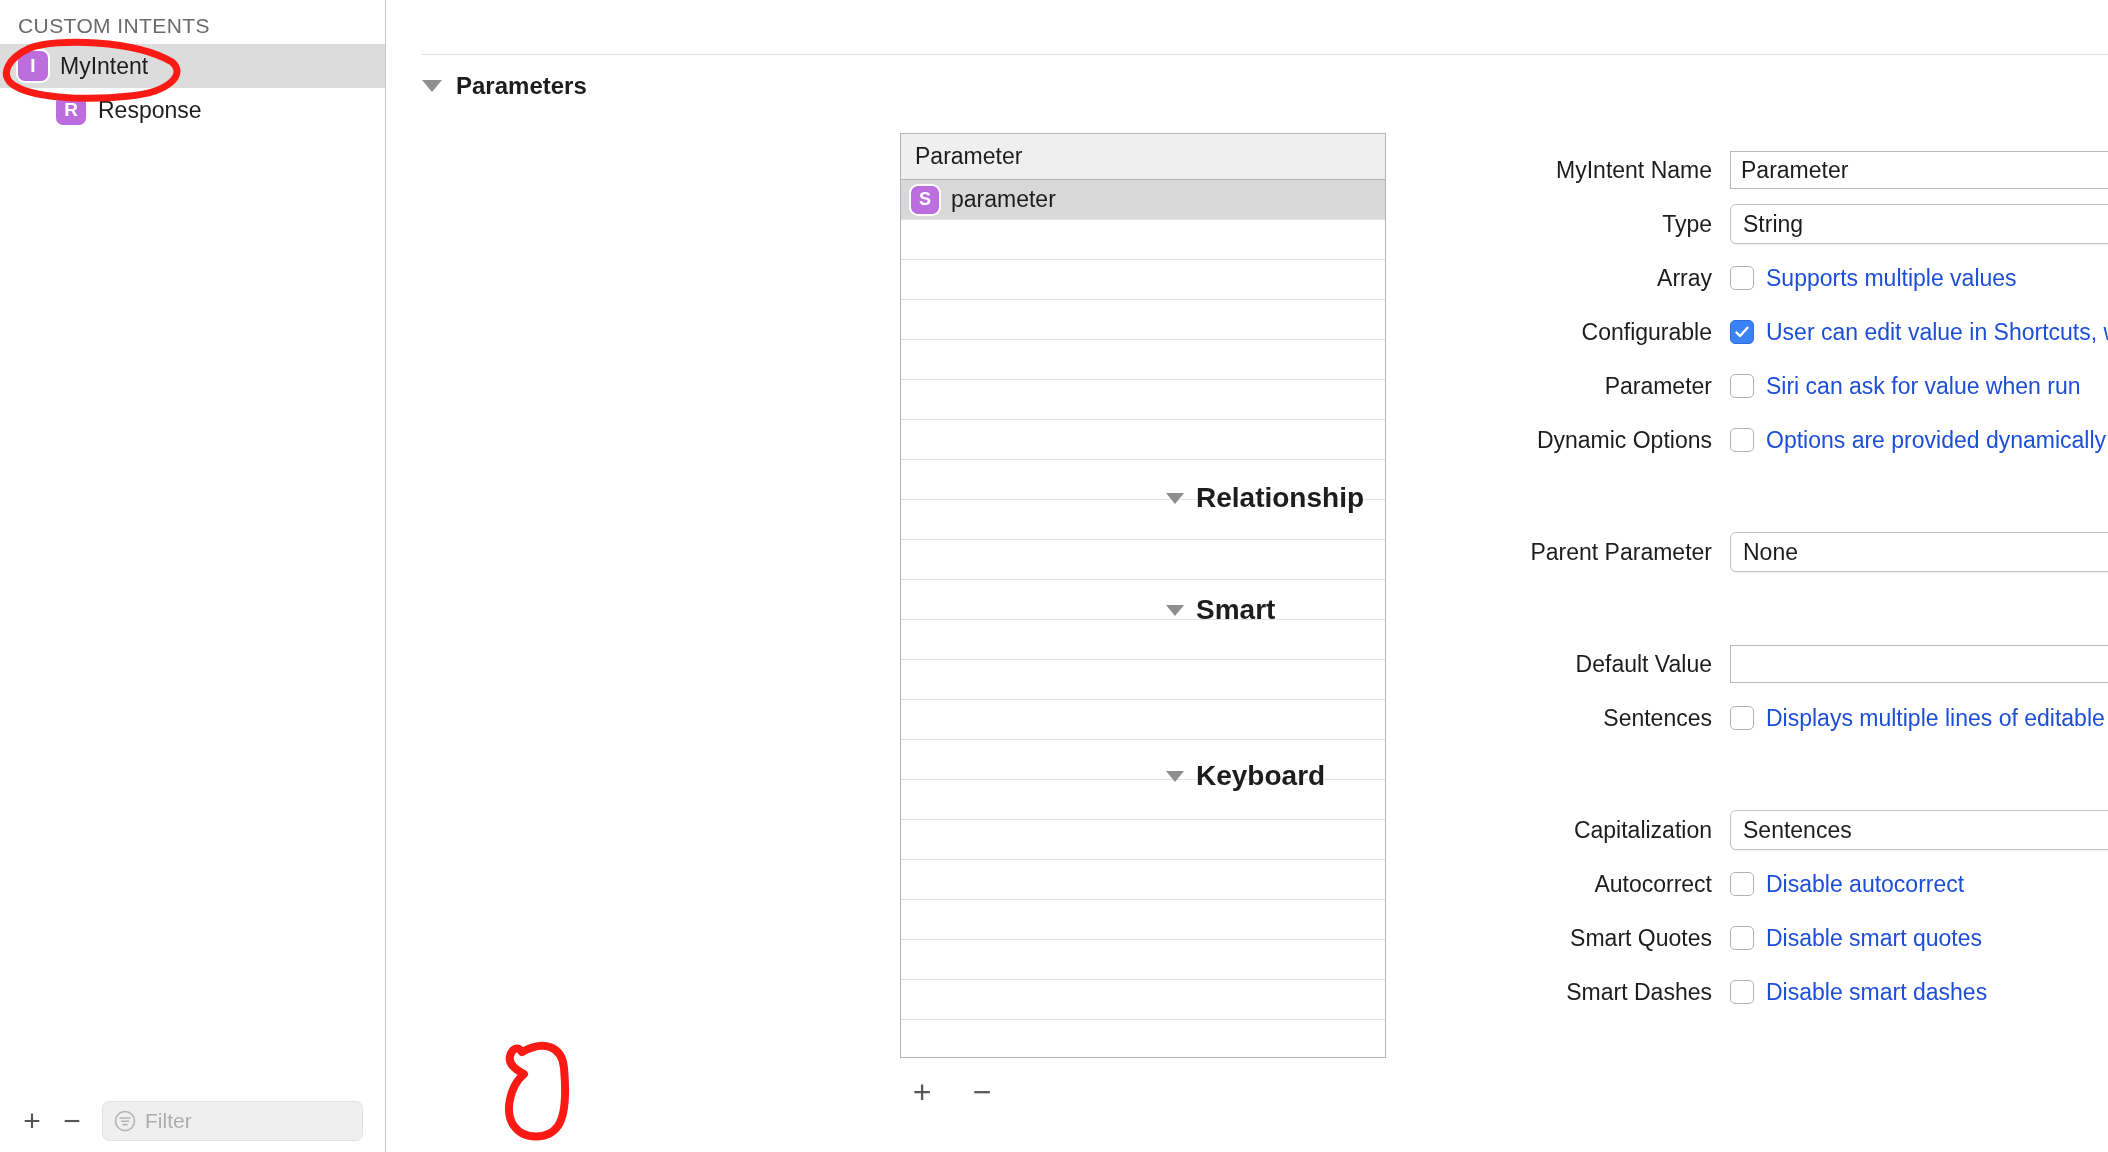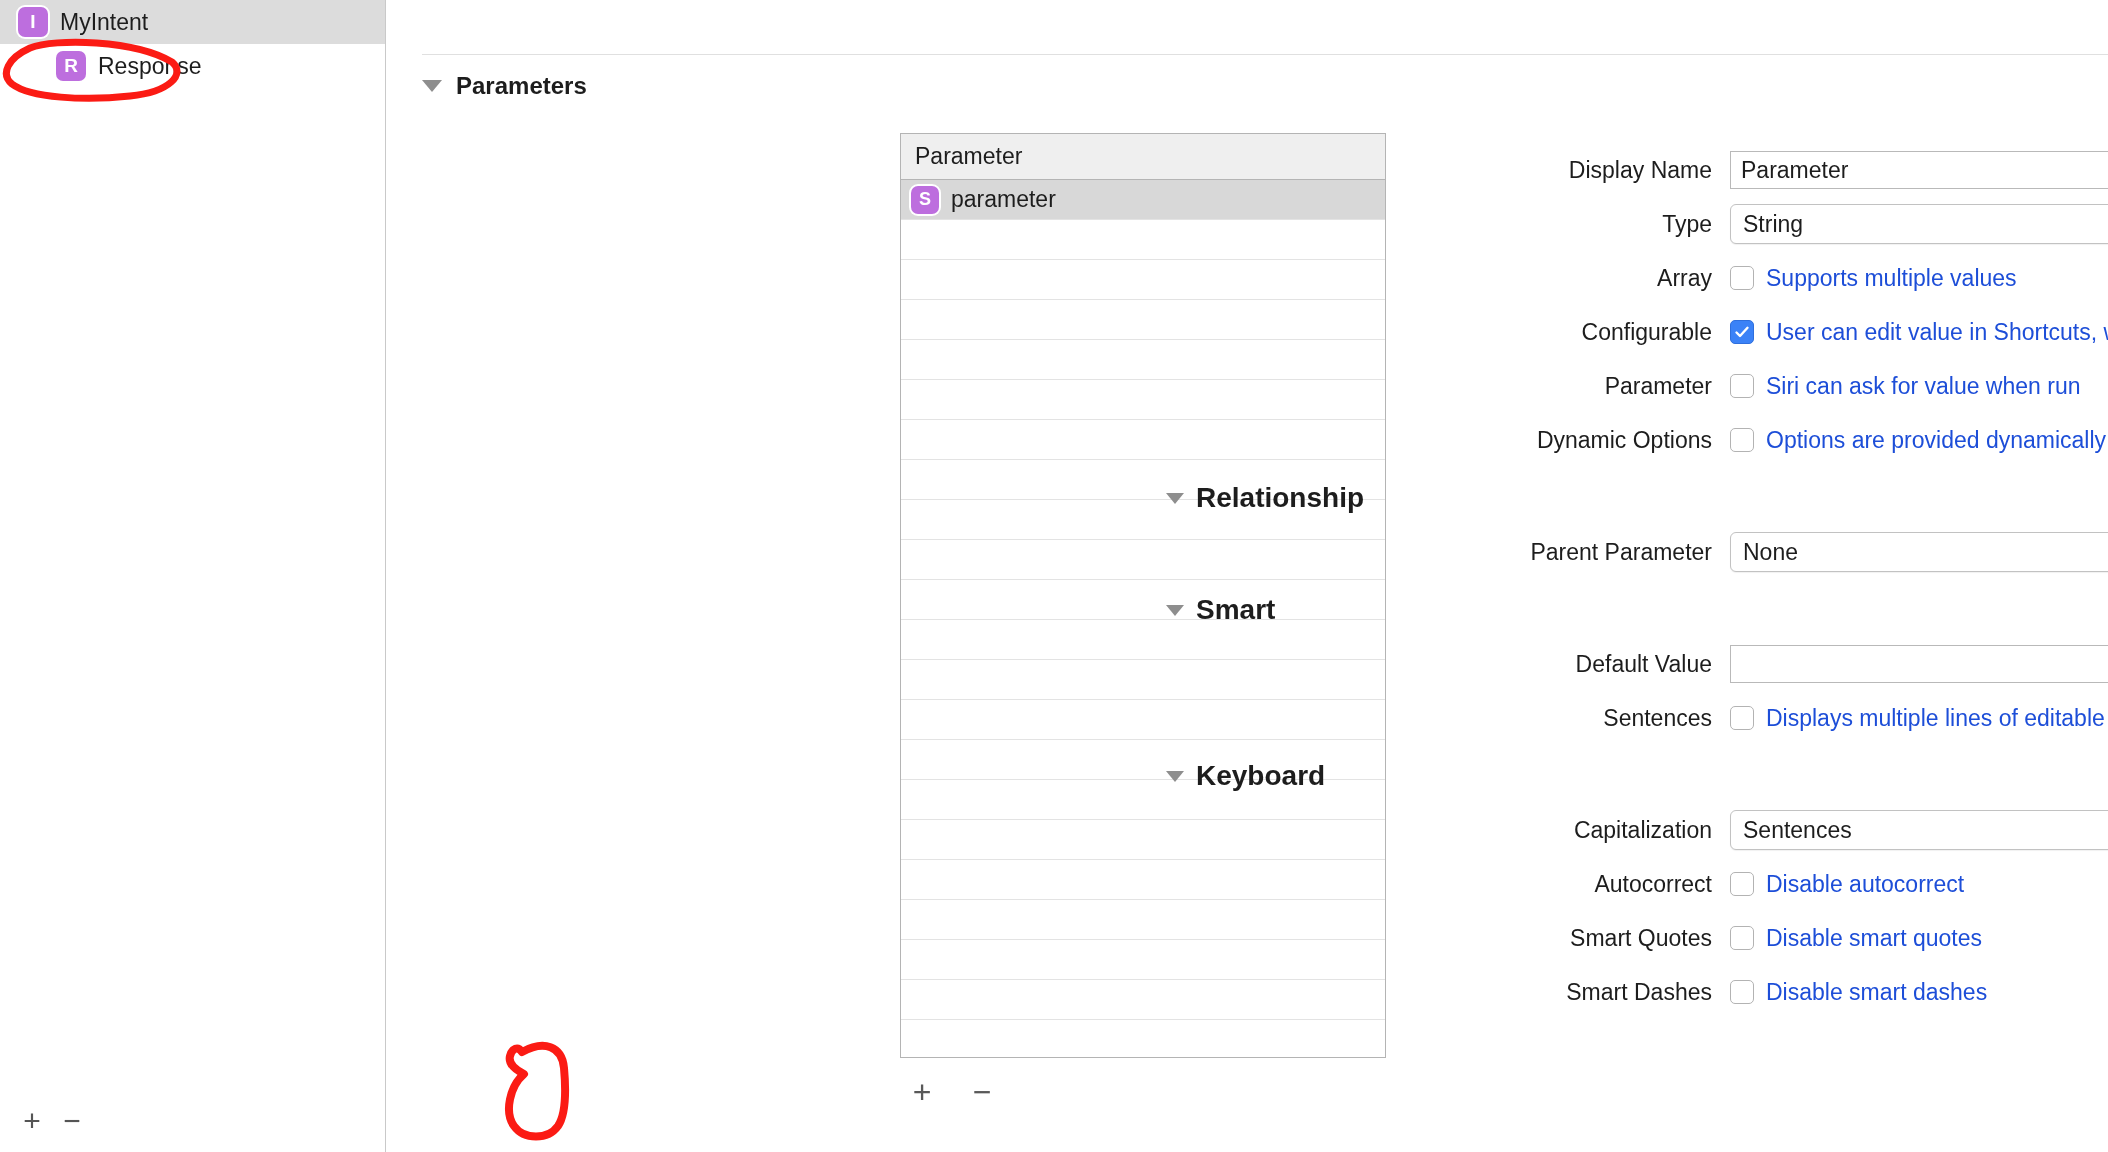--- a/index.html
+++ b/index.html
@@ -288,34 +288,46 @@
   
   .annot { position: absolute; pointer-events: none; }
 </style>
 </head>
 <body>
 
 <div id="app">
 
   <div class="sidebar">
 
+    <div class="sidebar-section-header">CUSTOM INTENTS</div>
 
     <div class="sidebar-row selected">
       <span class="badge-icon">I</span>
       <span>MyIntent</span>
     </div>
 
     <div class="sidebar-row child">
       <span class="badge-icon">R</span>
       <span>Response</span>
     </div>
 
     <div class="sidebar-bottom-bar">
       <div class="tb-btn">+</div>
       <div class="tb-btn">−</div>
+      <div class="filter-field">
+        <span class="filter-icon">
+          <svg viewBox="0 0 24 24" width="24" height="24">
+            <circle cx="12" cy="12" r="9.5" fill="none" stroke="#b5b5b5" stroke-width="1.6"></circle>
+            <line x1="7" y1="9" x2="17" y2="9" stroke="#b5b5b5" stroke-width="1.6" stroke-linecap="round"></line>
+            <line x1="8.5" y1="12.3" x2="15.5" y2="12.3" stroke="#b5b5b5" stroke-width="1.6" stroke-linecap="round"></line>
+            <line x1="10" y1="15.6" x2="14" y2="15.6" stroke="#b5b5b5" stroke-width="1.6" stroke-linecap="round"></line>
+          </svg>
+        </span>
+        <span class="filter-placeholder">Filter</span>
+      </div>
     </div>
   </div>
 
   <div class="main">
 
     <div class="main-divider"></div>
 
     <div class="section-title-row" style="left:36px; top:72px;justify-content:space-between;">
       <span class="disclosure"></span>
       <span class="section-title">Parameters</span>
@@ -355,21 +367,21 @@
     </div>
 
     <div class="table-toolbar">
       <div class="tb-btn">+</div>
       <div class="tb-btn">−</div>
     </div>
 
     <div class="form">
 
       <div class="form-row">
-        <div class="form-label">Display Name</div>
+        <div class="form-label">MyIntent Name</div>
         <div class="form-control">
           <div class="text-field">Parameter</div>
         </div>
       </div>
 
       <div class="form-row">
         <div class="form-label">Type</div>
         <div class="form-control">
           <div class="select-field">
             <span>String</span>

